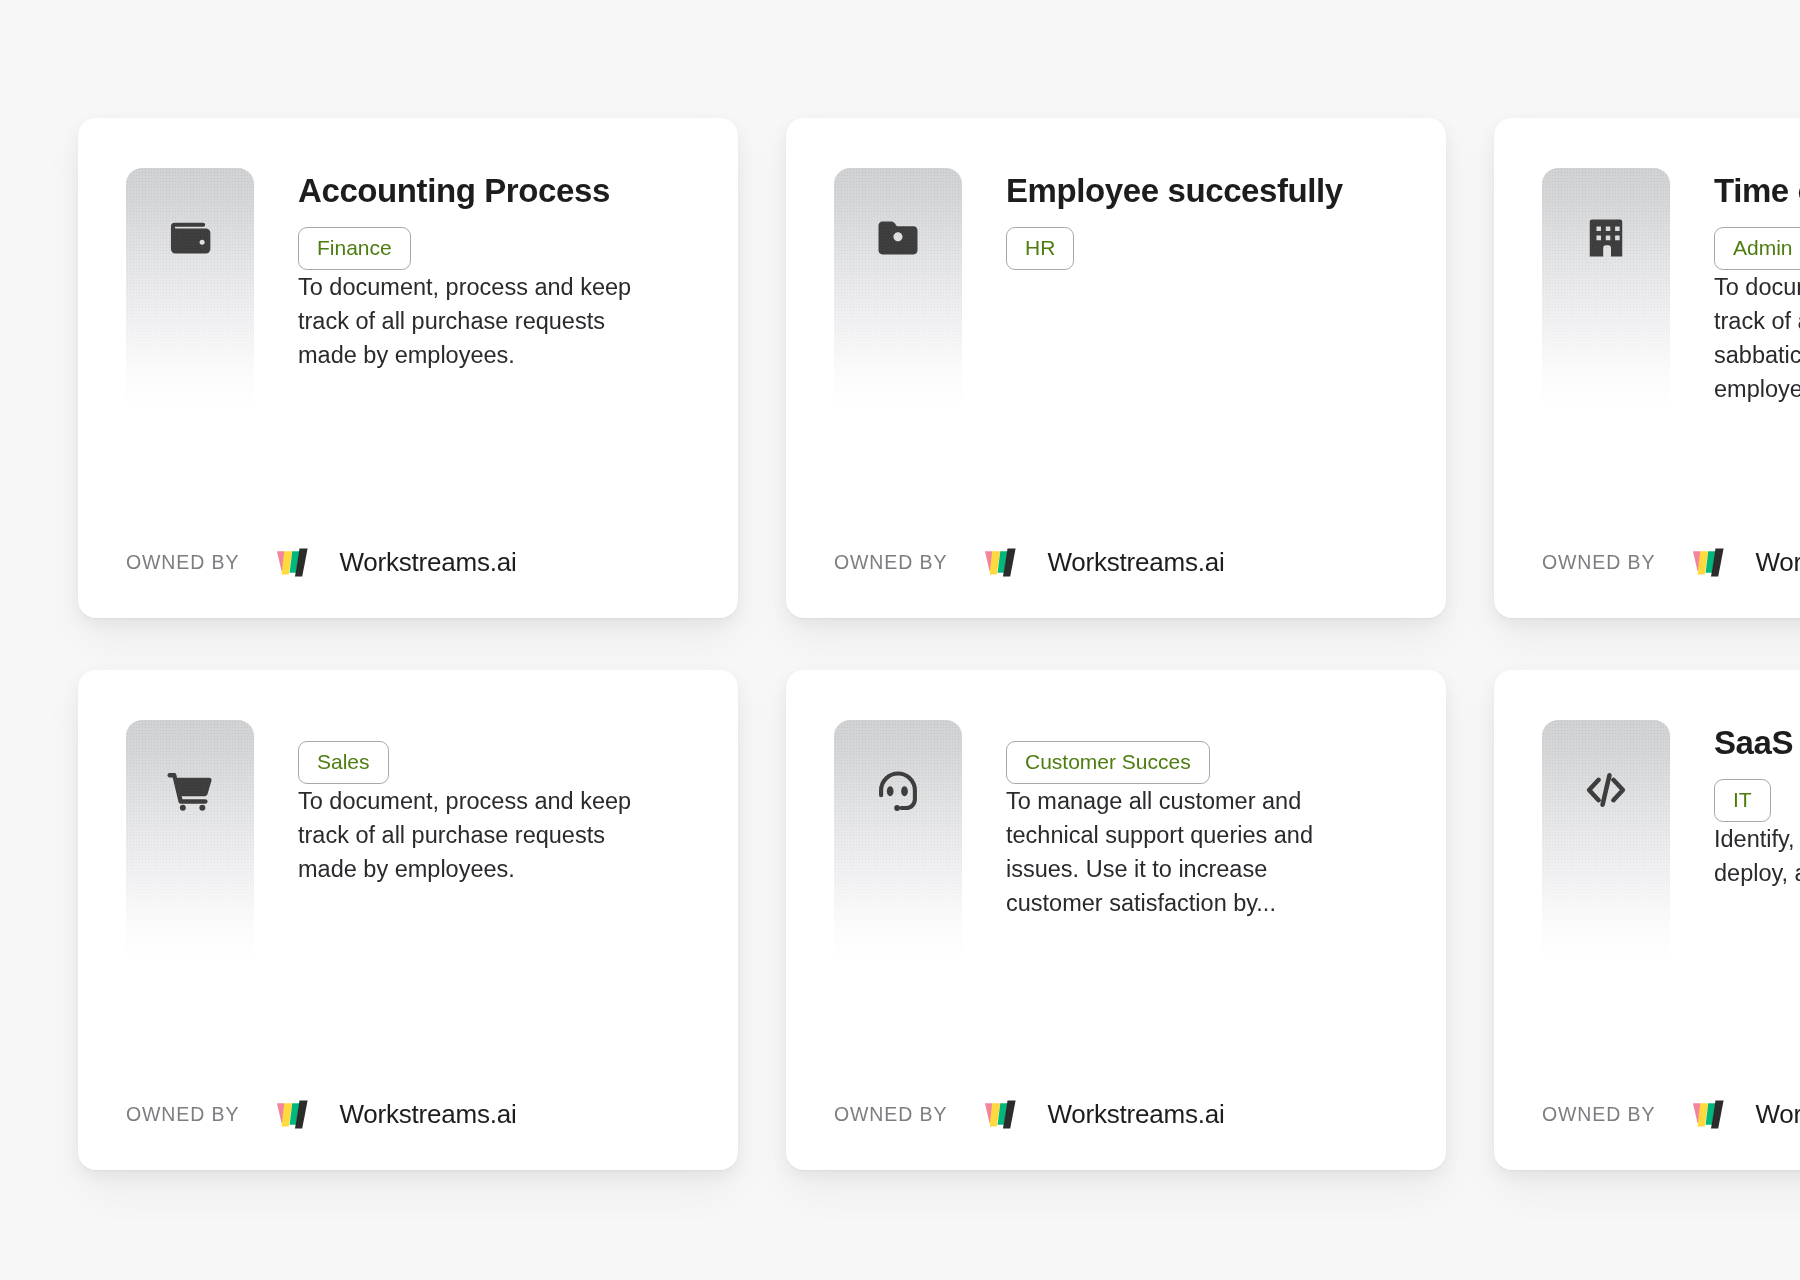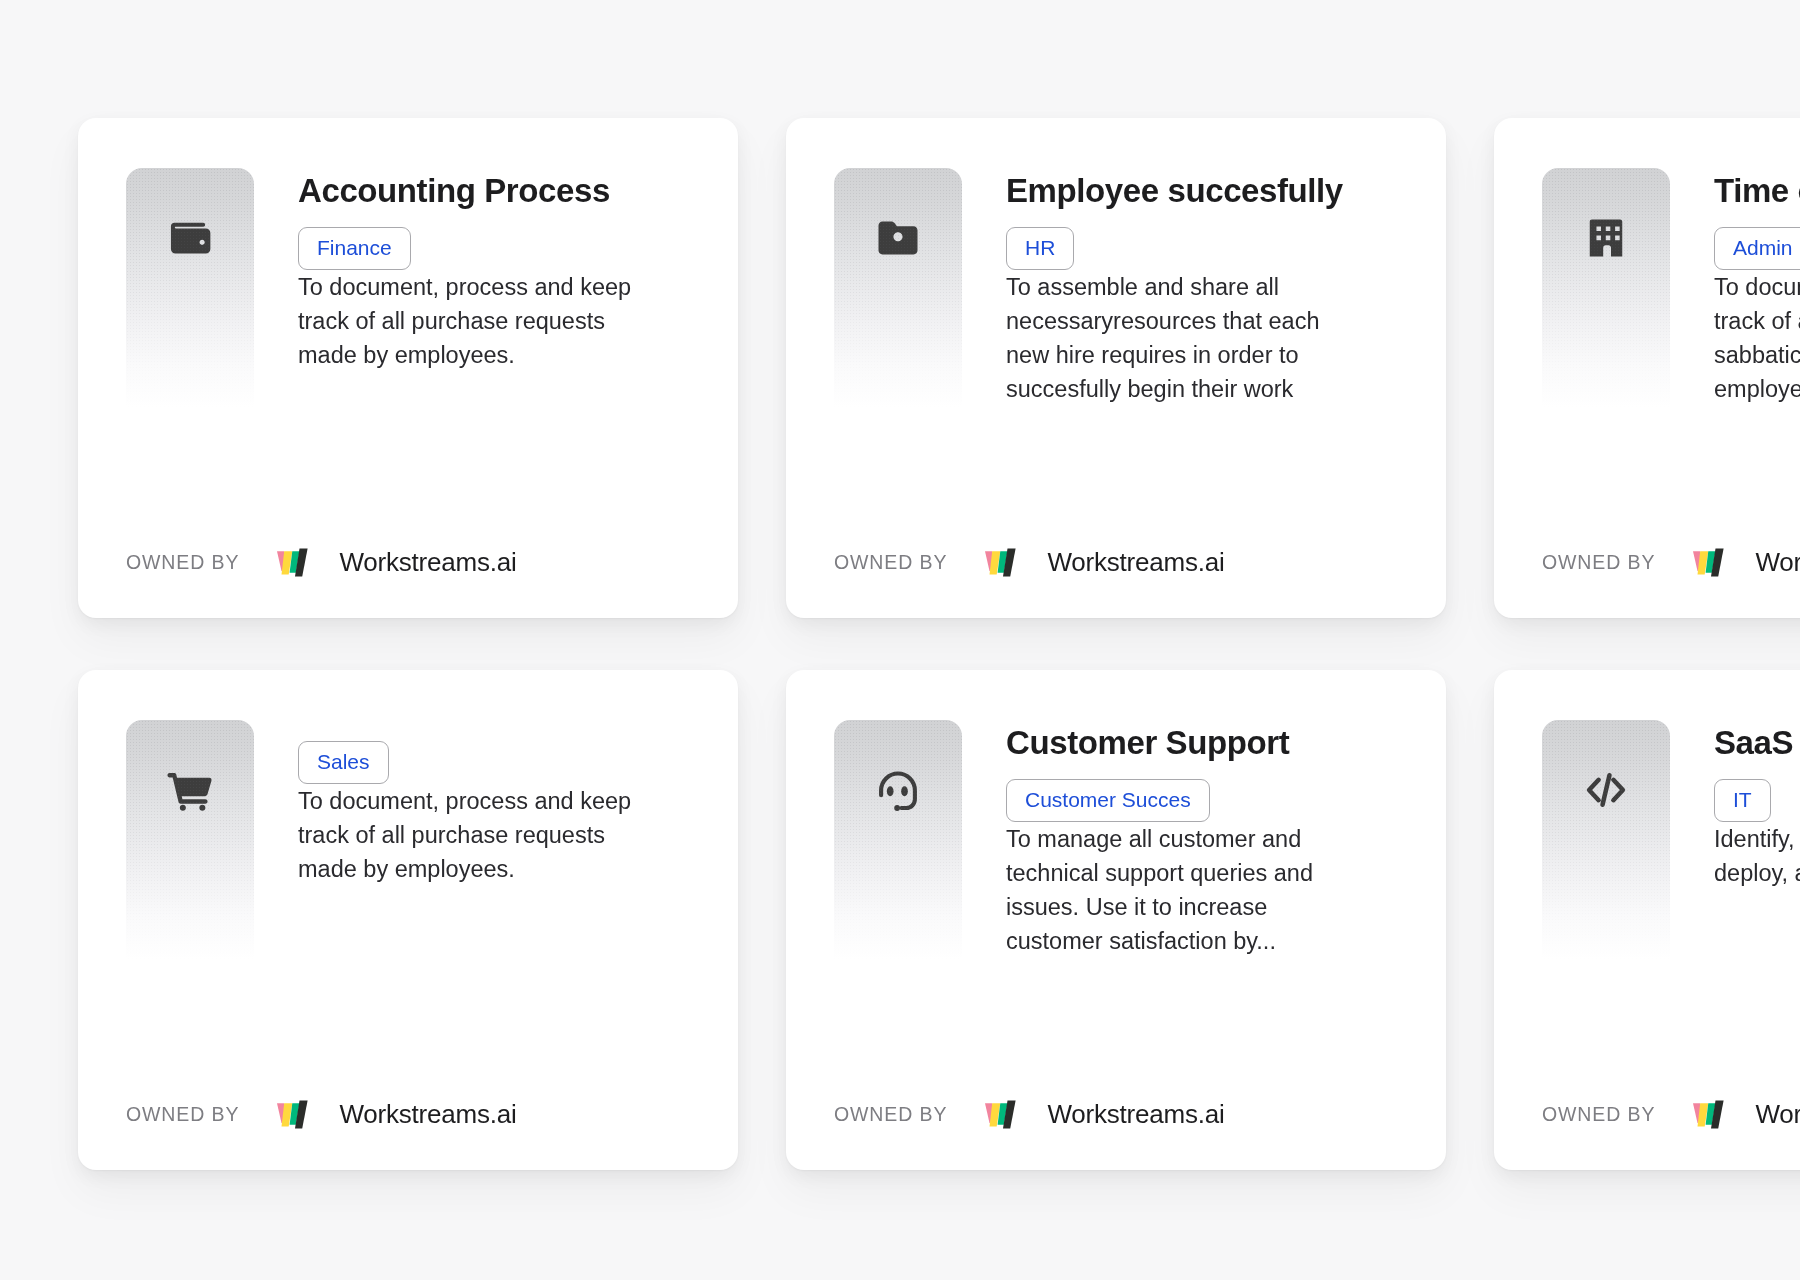--- a/index.html
+++ b/index.html
@@ -121,21 +121,21 @@
   }
 
   .tag {
     display: inline-block;
     margin-top: 17px;
     padding: 8px 18px 9px;
     border: 1.6px solid #a9a9ad;
     border-radius: 9px;
     font-size: 21px;
     line-height: 24px;
-    color: #1d4ed8;
+    color: #4d7c0f;
     white-space: nowrap;
   }
 
   .card-desc {
     font-size: 23.5px;
     line-height: 34px;
     color: #2a2a2e;
     max-width: 360px;
   }
 
@@ -205,21 +205,20 @@
     <div class="card">
       <div class="card-body">
         <div class="icon-tile">
           <svg viewBox="0 0 24 24">
             <path d="M3 6.2c0-1 .8-1.8 1.8-1.8h4.1c.6 0 1.1.3 1.5.7l1.1 1.5h7.7c1 0 1.8.8 1.8 1.8v9.4c0 1-.8 1.8-1.8 1.8H4.8c-1 0-1.8-.8-1.8-1.8V6.2zm9 3.1c-1.2 0-2.1 1-2.1 2.1s1 2.1 2.1 2.1 2.1-1 2.1-2.1-.9-2.1-2.1-2.1zm-4 7.2c0-1.5 2-2.4 4-2.4s4 .9 4 2.4c0 .3-.2.5-.5.5h-7c-.3 0-.5-.2-.5-.5z"></path>
           </svg>
         </div>
         <div class="card-text">
           <div class="card-title">Employee succesfully</div>
           <div class="tag">HR</div>
-          <div class="card-desc">To assemble and share all necessaryresources that each new hire requires in order to succesfully begin their work</div>
         </div>
       </div>
       <div class="card-footer">
         <span class="owned-label">OWNED BY</span>
         <svg class="brand-logo" viewBox="0 0 44 40">
           <path d="M2 8 L10 8 L14 30 L7 30 Z" fill="#f2849e"></path>
           <path d="M10 8 L19 8 L15 34 L7 34 Z" fill="#ffd93d"></path>
           <path d="M19 8 L27 8 L23 32 L16 32 Z" fill="#00b87c"></path>
           <path d="M27 5 L36 5 L30 36 L22 36 Z" fill="#2b2d2a"></path>
         </svg>
@@ -280,21 +279,20 @@
       <div class="card-body">
         <div class="icon-tile">
           <svg viewBox="0 0 24 24">
             <path fill="none" stroke="#3d3d3d" stroke-width="1.9" stroke-linecap="round" d="M4.2 14.4v-2.2a7.8 7.8 0 0 1 15.6 0v4.1c0 2.2-1.8 4-4 4h-2.2"></path>
             <ellipse cx="8.4" cy="12.6" rx="1.55" ry="2.3"></ellipse>
             <ellipse cx="15" cy="12.6" rx="1.55" ry="2.3"></ellipse>
             <circle cx="11.6" cy="20.3" r="1.35"></circle>
           </svg>
         </div>
         <div class="card-text">
-          <div class="card-title">Customer Support</div>
           <div class="tag">Customer Succes</div>
           <div class="card-desc">To manage all customer and technical support queries and issues. Use it to increase customer satisfaction by...</div>
         </div>
       </div>
       <div class="card-footer">
         <span class="owned-label">OWNED BY</span>
         <svg class="brand-logo" viewBox="0 0 44 40">
           <path d="M2 8 L10 8 L14 30 L7 30 Z" fill="#f2849e"></path>
           <path d="M10 8 L19 8 L15 34 L7 34 Z" fill="#ffd93d"></path>
           <path d="M19 8 L27 8 L23 32 L16 32 Z" fill="#00b87c"></path>

